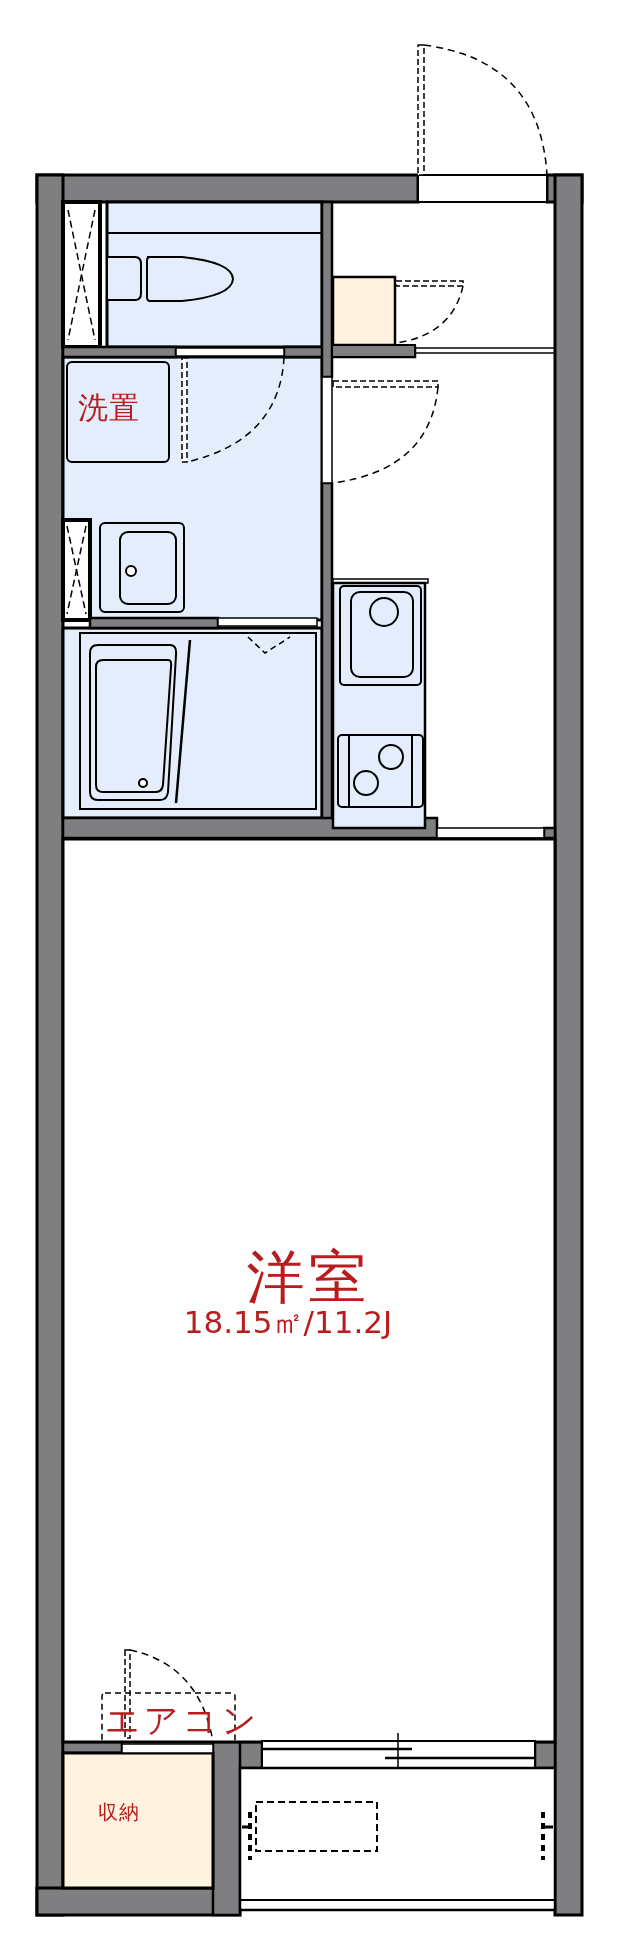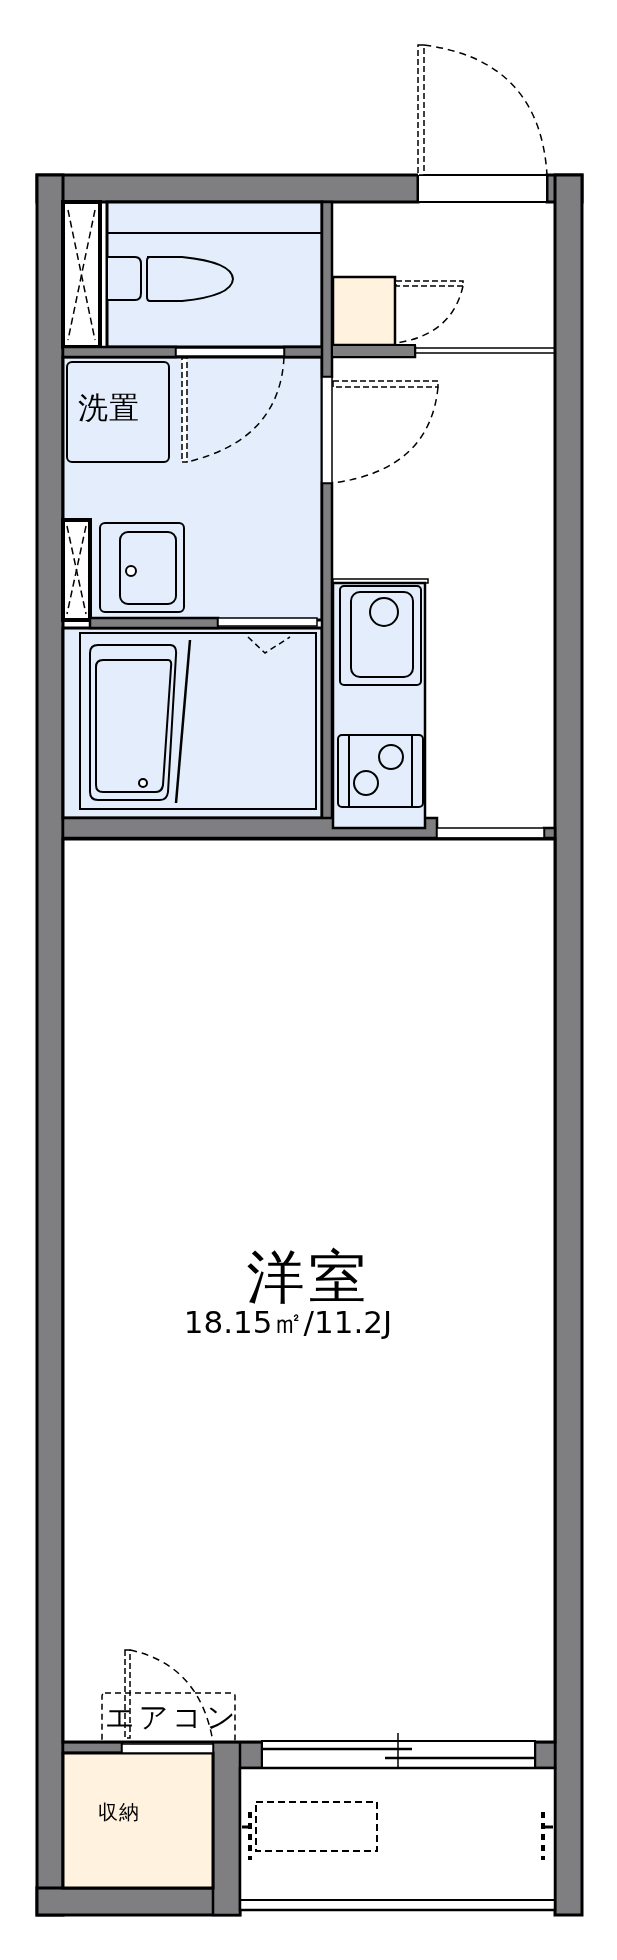--- a/index.html
+++ b/index.html
@@ -1,22 +1,22 @@
 <!DOCTYPE html>
 <html><head>
   <meta charset="utf-8">
   <style>
     html, body { margin: 0; padding: 0; background: #ffffff; }
     #plan { position: relative; width: 617px; height: 1960px; overflow: hidden; background: #ffffff; }
     svg { position: absolute; left: 0; top: 0; }
-    .label { position: absolute; font-family: "DejaVu Sans", sans-serif; color: #000000; white-space: nowrap; line-height: 1; }
+    .label { position: absolute; font-family: "DejaVu Sans", sans-serif; color: #b91c1c; white-space: nowrap; line-height: 1; }
     .lbl-washer { left: 78px; top: 393px; font-size: 30px; letter-spacing: 1px; }
     .lbl-room { left: 0; width: 617px; text-align: center; top: 1248px; font-size: 58px; letter-spacing: 4px; }
     .lbl-area { left: 0; width: 576px; text-align: center; top: 1307px; font-size: 31px; }
-    .lbl-ac { left: 105px; top: 1703px; font-size: 29px; letter-spacing: 4px; }
+    .lbl-ac { left: 105px; top: 1703px; font-size: 34px; letter-spacing: 4px; }
     .lbl-storage { left: 98px; top: 1802px; font-size: 20px; letter-spacing: 1px; }
   </style>
 </head>
 <body>
 
 <div id="plan">
   <svg width="617" height="1960" viewBox="0 0 617 1960">
 
     <g fill="#7f7f82" stroke="#000" stroke-width="3">
 

